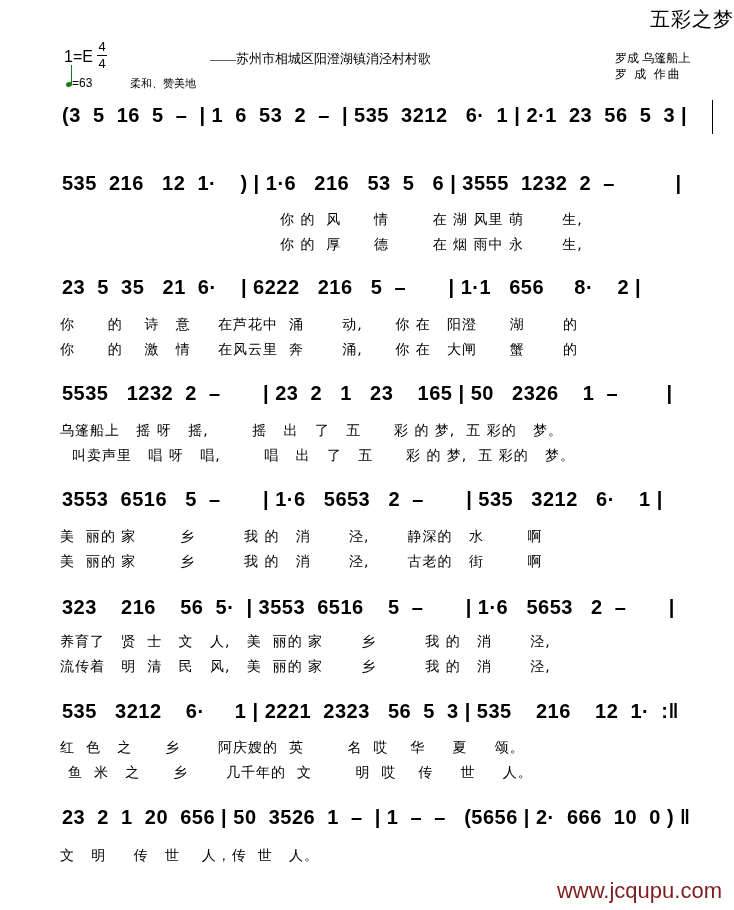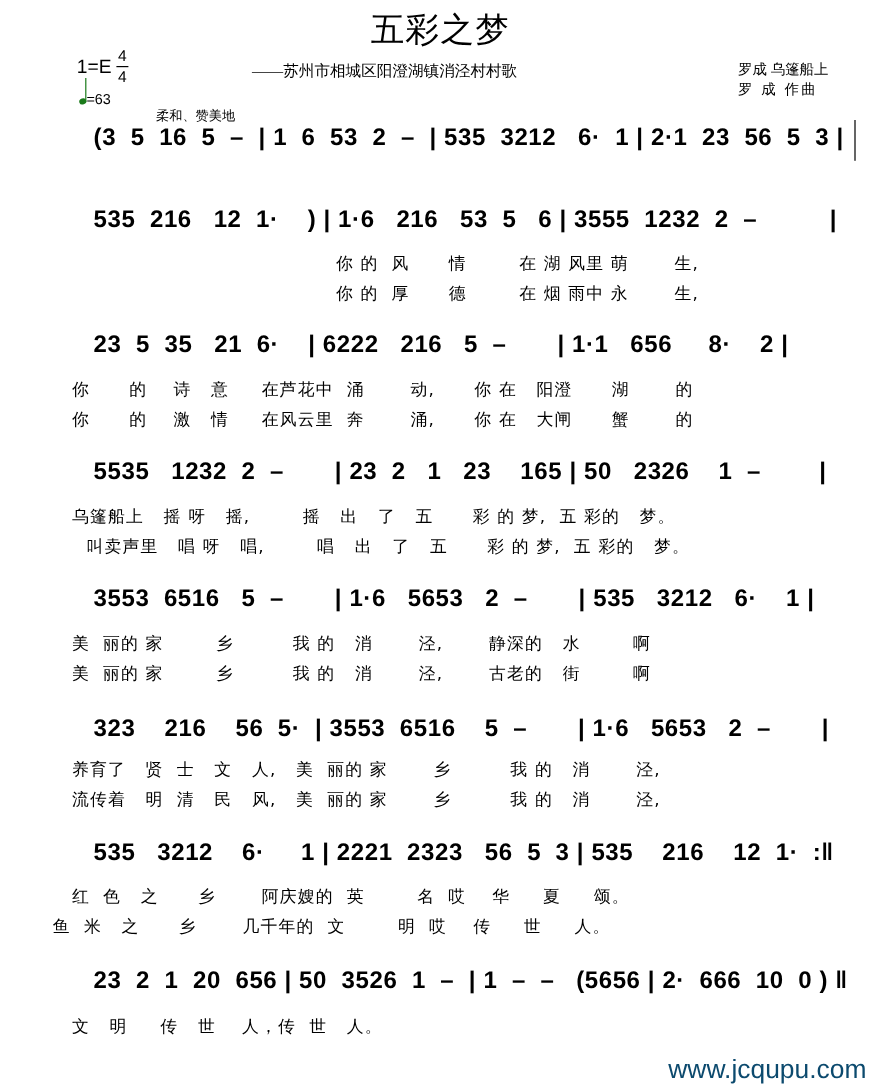--- a/index.html
+++ b/index.html
@@ -1,32 +1,32 @@
 <!DOCTYPE html>
 <html><head>
 <meta charset="utf-8">
 <style>
   html, body { margin:0; padding:0; background:#ffffff; }
   body { width:734px; height:910px; position:relative; overflow:hidden; font-family:"DejaVu Sans", sans-serif; color:#000; }
-  .title { position:absolute; left:0; width:734px; top:6px; text-align:center; font-size:28px; font-family:"DejaVu Serif", serif; letter-spacing:1px; }
+  .title { position:absolute; left:0; width:734px; top:6px; text-align:right; font-size:20px; font-family:"DejaVu Serif", serif; letter-spacing:1px; }
   .key { position:absolute; left:64px; top:48px; font-size:16px; font-family:"Liberation Sans", sans-serif; }
   .ts { position:absolute; left:97px; top:40px; font-size:13px; line-height:14px; text-align:center; font-family:"Liberation Sans", sans-serif; }
   .ts .n { display:block; }
   .ts .line { display:block; border-top:1px solid #000; width:10px; margin:1px auto; }
   .tempo { position:absolute; left:64px; top:73px; font-size:12px; font-family:"Liberation Sans", sans-serif; }
   .tempo .q { display:inline-block; position:relative; width:8px; height:14px; }
   .tempo .q:before { content:""; position:absolute; left:2px; bottom:0; width:6px; height:5px; border-radius:50%; background:#1a7a1a; transform:rotate(-20deg); }
   .tempo .q:after { content:""; position:absolute; left:7px; top:-8px; width:1px; height:20px; background:#1a7a1a; }
-  .expr { position:absolute; left:130px; top:76px; font-size:11px; font-family:Liberation Mono, monospace;margin-top:13px; }
+  .expr { position:absolute; left:130px; top:76px; font-size:11px; font-family:Liberation Mono, monospace; }
   .subtitle { position:absolute; left:210px; top:50px; font-size:13px; font-family:Liberation Serif, serif; }
   .credit { position:absolute; left:615px; font-size:12px; font-family:"Liberation Sans", sans-serif; }
-  .notes { position:absolute; left:62px; font-size:20px; font-weight:bold; font-family:"Liberation Sans", sans-serif; white-space:pre; letter-spacing:0.5px;margin-left:16px; }
+  .notes { position:absolute; left:62px; font-size:20px; font-weight:bold; font-family:"Liberation Sans", sans-serif; white-space:pre; letter-spacing:0.5px; }
   .bar { position:absolute; width:1px; background:#000; }
   .lyr { position:absolute; font-size:14px; font-family:"DejaVu Sans", sans-serif; white-space:pre; letter-spacing:1px; }
-  .footer { position:absolute; right:12px; top:878px; font-size:22px; font-family:"Liberation Sans", sans-serif; color:#0c4a6e; }
+  .footer { position:absolute; right:12px; top:878px; font-size:22px; font-family:"Liberation Sans", sans-serif; color:#7f1d1d; }
 </style>
 </head>
 <body>
 
 <div class="title">五彩之梦</div>
 
 <div class="key">1=E</div>
 <div class="ts">
   <span class="n">4</span>
   <span class="line"></span>
@@ -58,18 +58,18 @@
 <div class="notes" style="top:488px">3553  6516   5  –       | 1·6   5653   2  –       | 535   3212   6·    1 |</div>
 <div class="lyr" style="left:60px;top:528px">美  丽的 家        乡         我 的   消       泾,       静深的   水        啊</div>
 <div class="lyr" style="left:60px;top:553px">美  丽的 家        乡         我 的   消       泾,       古老的   街        啊</div>
 
 <div class="notes" style="top:596px">323    216    56  5·  | 3553  6516    5  –       | 1·6   5653   2  –       |</div>
 <div class="lyr" style="left:60px;top:633px">养育了   贤  士   文   人,   美  丽的 家       乡         我 的   消       泾,</div>
 <div class="lyr" style="left:60px;top:658px">流传着   明  清   民   风,   美  丽的 家       乡         我 的   消       泾,</div>
 
 <div class="notes" style="top:700px">535   3212    6·     1 | 2221  2323   56  5  3 | 535    216    12  1·  :‖</div>
 <div class="lyr" style="left:60px;top:739px">红  色   之      乡       阿庆嫂的  英        名  哎    华     夏     颂。</div>
-<div class="lyr" style="left:44px;top:764px">鱼  米   之      乡       几千年的  文        明  哎    传     世     人。</div>
+<div class="lyr" style="left:68px;top:764px">鱼  米   之      乡       几千年的  文        明  哎    传     世     人。</div>
 
 <div class="notes" style="top:806px">23  2  1  20  656 | 50  3526  1  –  | 1  –  –   (5656 | 2·  666  10  0 ) ‖</div>
 <div class="lyr" style="left:60px;top:847px">文   明     传   世    人，传  世   人。</div>
 
 <div class="footer">www.jcqupu.com</div>
 
 </body></html>

